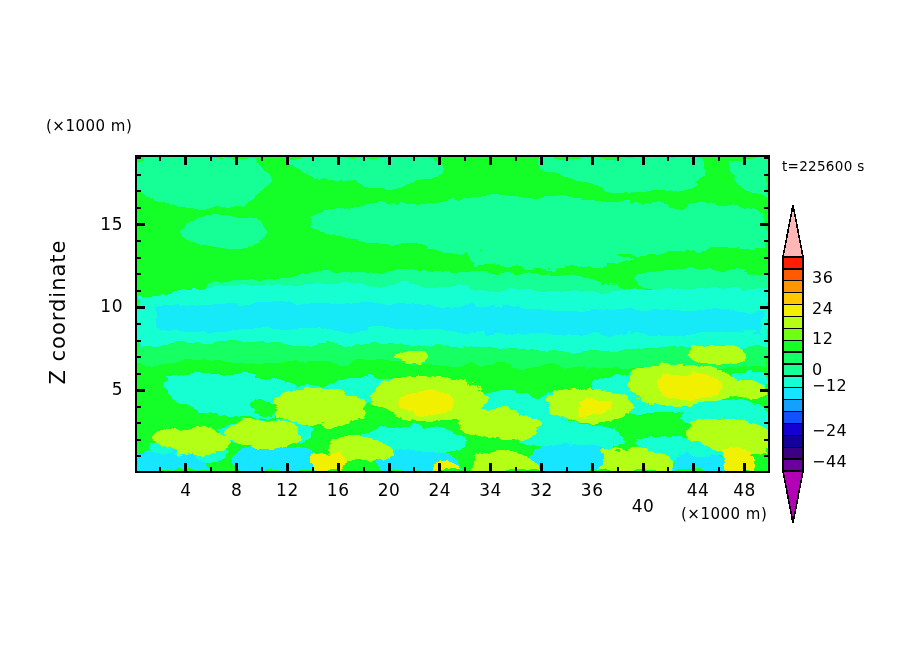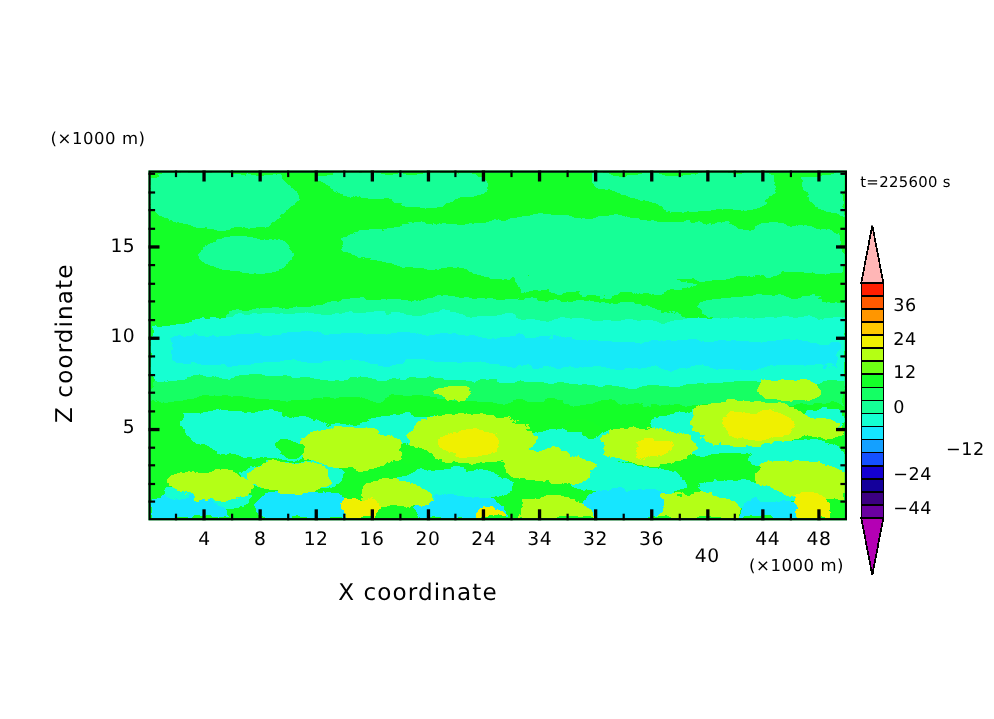--- a/index.html
+++ b/index.html
@@ -45,21 +45,20 @@
   .clab{position:absolute;font-size:16px;letter-spacing:.5px;left:812px;}
 </style>
 </head>
 <body>
 
 <div id="stage">
 
   <div class="txt" id="zunit">(×1000 m)</div>
   <div class="txt" id="xunit">(×1000 m)</div>
   <div class="txt" id="tstamp">t=225600 s</div>
-  <div class="txt" id="xtitle">X coordinate</div>
   <div class="txt" id="ztitle">Z coordinate</div>
 
   <div id="plot">
     <div id="field">
       <svg viewBox="0 0 635 318" preserveAspectRatio="none" shape-rendering="crispEdges">
         <defs>
           <filter id="rough" x="-5%" y="-5%" width="110%" height="110%">
             <feTurbulence type="fractalNoise" baseFrequency="0.024 0.055" numOctaves="4" seed="17" result="n"></feTurbulence>
             <feDisplacementMap in="SourceGraphic" in2="n" scale="17" xChannelSelector="R" yChannelSelector="G"></feDisplacementMap>
           </filter>
@@ -309,18 +308,18 @@
         </g>
       <polygon id="cbar-top" points="12,0 22,52 2,52" stroke="#000" stroke-width="1.6" fill="#ffb6b6"></polygon>
       <polygon id="cbar-bot" points="12,318 2,266 22,266" stroke="#000" stroke-width="1.6" fill="#b400b4"></polygon>
     </svg>
   </div>
   <div id="cbar-labels">
       <div class="clab" style="top: 268.286px;">36</div>
       <div class="clab" style="top: 298.857px;">24</div>
       <div class="clab" style="top: 329.429px;">12</div>
       <div class="clab" style="top: 360px;">0</div>
-      <div class="clab" style="top: 399px; margin-left: 48px;">−12</div>
+      <div class="clab" style="top: 376px;">−12</div>
       <div class="clab" style="top: 421.143px;">−24</div>
       <div class="clab" style="top: 451.714px;">−44</div>
     </div>
 
 </div>
 
 </body></html>

